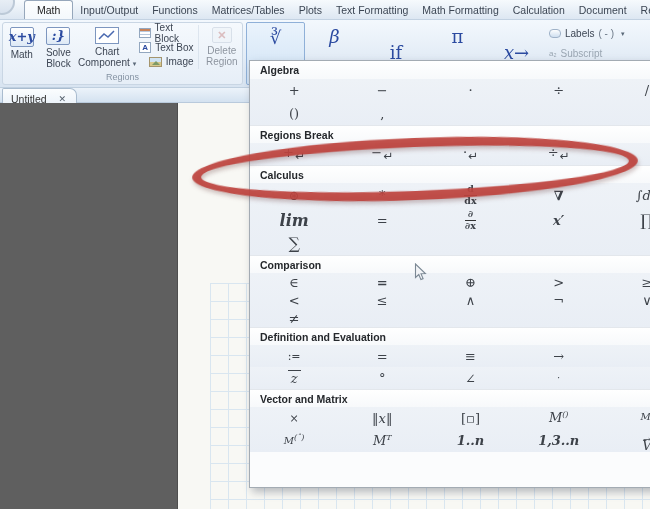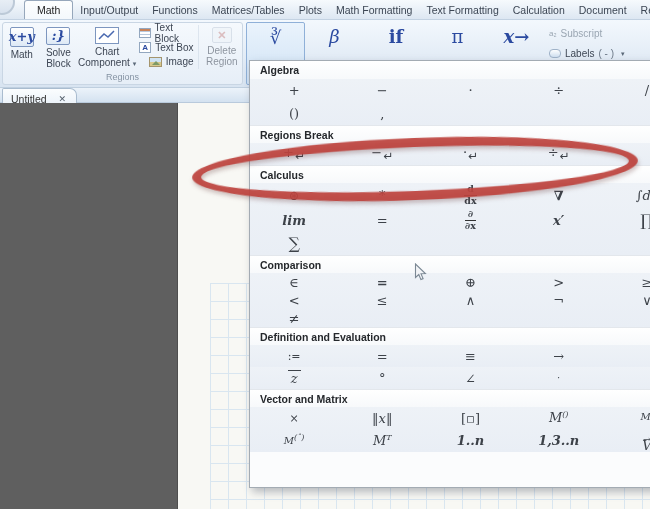--- a/index.html
+++ b/index.html
@@ -48,21 +48,21 @@
   .ic-delx { width:20px; height:16px; border:1px solid #c3cedb; border-radius:2px; background:#eef3f8; color:#c98f8f;
     font-size:11px; font-weight:bold; display:flex; align-items:center; justify-content:center; }
   .caret { font-size:7px; color:#5a6878; margin-left:3px; }
 
   .palrow { display:flex; height:63px; }
   .palbtn { width:60px; display:flex; flex-direction:column; align-items:center; justify-content:space-between;
     padding:4px 0 3px 0; cursor:default; }
   .palbtn.pressed { background:linear-gradient(#eaf3fc,#cfe2f5); border:1px solid #8fb0d8; border-radius:2px; }
   .pal-glyph { font-family:"DejaVu Serif","DejaVu Sans",serif; font-size:18px; color:#2b4aa0; line-height:22px; }
   .gi { font-style:italic; }
-  .gb { font-weight:bold; }
+  .gb { font-weight:normal;margin-top:16px; }
   .pal-label { font-size:10px; color:#3d4654; white-space:nowrap; }
 
   .lbl-row { display:flex; align-items:center; gap:4px; font-size:10px; color:#3d4654; height:17px; margin-top:3px; cursor:default; }
   .lbl-ic { width:12px; height:9px; border:1px solid #9fb2c8; border-radius:4px; background:linear-gradient(#fdfefe,#cfdff0); }
   .muted { color:#6b7786; }
   .lbl-row.disabled { color:#9aa6b2; }
   .sub-ic { font-size:8px; color:#9aa6b2; }
 
   
   .docstrip { position:absolute; left:0; top:88px; width:650px; height:15px;
@@ -120,22 +120,22 @@
 
 <div class="app">
 
   <div class="tabbar">
     <div class="corner"></div>
     <div class="tab active">Math</div>
     <div class="tab">Input/Output</div>
     <div class="tab">Functions</div>
     <div class="tab">Matrices/Tables</div>
     <div class="tab">Plots</div>
+    <div class="tab">Text Formatting</div>
     <div class="tab">Math Formatting</div>
-    <div class="tab">Text Formatting</div>
     <div class="tab">Calculation</div>
     <div class="tab">Document</div>
     <div class="tab">Resources</div>
   </div>
 
   <div class="ribbon">
 
     <div class="group g-regions">
       <div class="reg-row">
         <div class="bigbtn" style="width:38px">
@@ -196,29 +196,29 @@
           <span class="pal-label"><span>Constants</span><span class="caret">▾</span></span>
         </div>
         <div class="palbtn">
           <span class="pal-glyph gi gb">x→</span>
           <span class="pal-label"><span>Symbolics</span><span class="caret">▾</span></span>
         </div>
       </div>
     </div>
 
     <div class="group g-lbl">
-      <div class="lbl-row disabled">
-        <span class="sub-ic">a₂</span>
-        <span>Subscript</span>
-      </div>
       <div class="lbl-row">
         <span class="lbl-ic"></span>
         <span>Labels</span>
         <span class="muted">( - )</span>
         <span class="caret">▾</span>
+      </div>
+      <div class="lbl-row disabled">
+        <span class="sub-ic">a₂</span>
+        <span>Subscript</span>
       </div>
     </div>
   </div>
 
   <div class="docstrip">
     <div class="doctab">
       <span>Untitled</span>
       <span class="doc-close">✕</span>
     </div>
     <div class="hatch"></div>
@@ -262,21 +262,21 @@
         <div class="cell up">⊛</div>
         <div class="cell up">*</div>
         <div class="cell"><span class="frac">
               <span class="fn">d</span>
               <span class="fd">dx</span>
             </span></div>
         <div class="cell up bold">∇</div>
         <div class="cell">∫dx</div>
       </div>
       <div class="oprow tall">
-        <div class="cell bold" style="font-size:13px">lim</div>
+        <div class="cell bold" style="font-size:16px">lim</div>
         <div class="cell up">=</div>
         <div class="cell"><span class="frac">
               <span class="fn">∂</span>
               <span class="fd">∂x</span>
             </span></div>
         <div class="cell bold">x′</div>
         <div class="cell big">∏</div>
       </div>
       <div class="oprow">
         <div class="cell big">∑</div>

